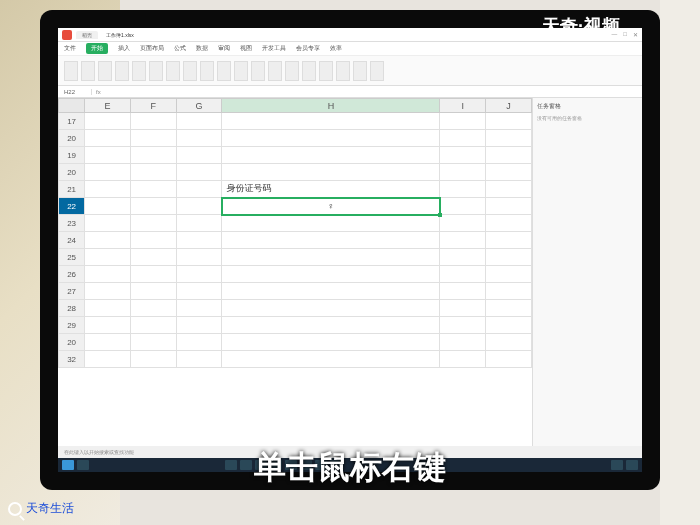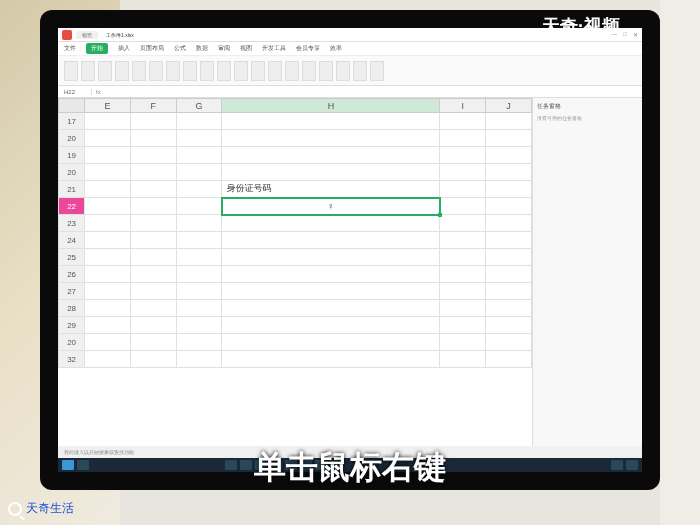--- a/index.html
+++ b/index.html
@@ -27,21 +27,21 @@
 .side-panel .panel-title { font-size: 6px; color: #555; margin-bottom: 4px; }
 .side-panel .panel-sub { font-size: 5px; color: #999; margin-bottom: 50px; }
 table { border-collapse: collapse; width: 100%; font-size: 9px; }
 th { background: #f0f0f0; border: 1px solid #ccc; font-weight: normal; color: #555; height: 14px; text-align: center; }
 th.corner { width: 24px; background: #e8e8e8; }
 th.col-E, th.col-F, th.col-G { width: 42px; }
 th.col-H { width: 200px; background: #d0e8d8; }
 th.col-I, th.col-J { width: 42px; }
 td { border: 1px solid #e0e0e0; height: 17px; text-align: center; color: #333; }
 td.rownum { background: #f0f0f0; color: #555; width: 24px; font-size: 8px; }
-tr.r22 td.rownum { background: #ec4899; color: #fff; }
+tr.r22 td.rownum { background: #0369a1; color: #fff; }
 tr.r22 td.cell-H { border: 2px solid #27ae60; position: relative; }
 tr.r22 td.cell-H::after { content: ''; position: absolute; bottom: -3px; right: -3px; width: 4px; height: 4px; background: #27ae60; }
 .sheet-tabs { height: 14px; background: #f5f5f5; border-top: 1px solid #ddd; display: flex; align-items: center; padding: 0 6px; font-size: 5px; color: #888; gap: 6px; }
 .sheet-tabs .st { padding: 1px 6px; background: #fff; border: 1px solid #ddd; }
 .statusbar { position: absolute; bottom: 14px; left: 0; right: 0; height: 12px; background: #f0f0f0; font-size: 5px; color: #888; padding: 0 6px; display: flex; align-items: center; }
 .taskbar { position: absolute; bottom: 0; left: 0; right: 0; height: 14px; background: #1a2838; display: flex; align-items: center; padding: 0 4px; gap: 3px; }
 .taskbar .tb-item { width: 12px; height: 10px; background: #2a4858; border-radius: 1px; }
 .taskbar .tb-start { background: #3a98d8; }
 .taskbar .tb-center { margin: 0 auto; display: flex; gap: 3px; }
 .taskbar .tb-right { margin-left: auto; display: flex; gap: 3px; align-items: center; color: #aaa; font-size: 4px; }

